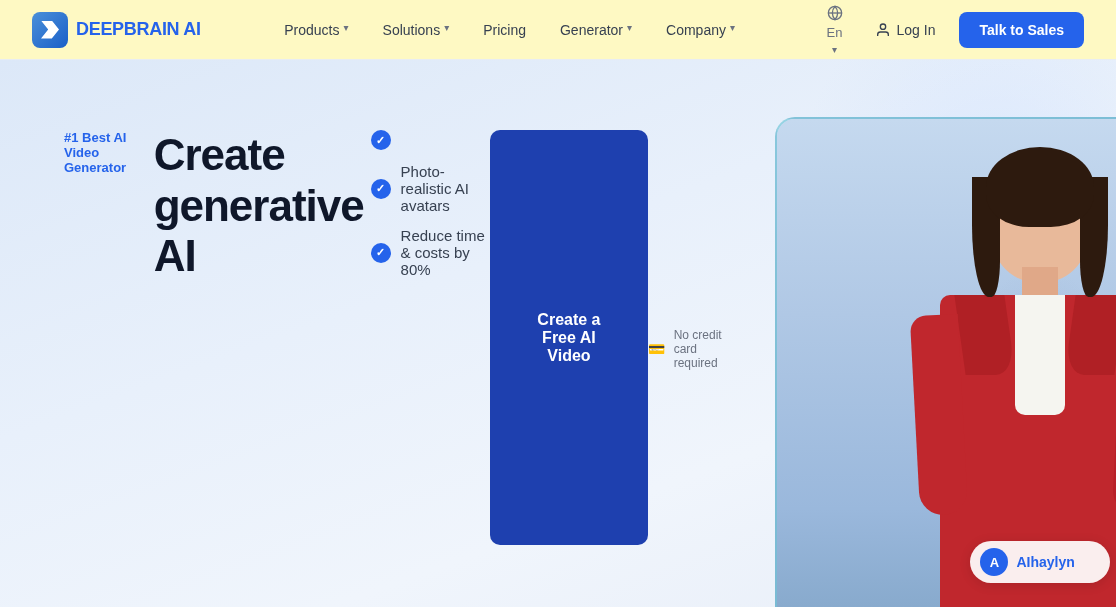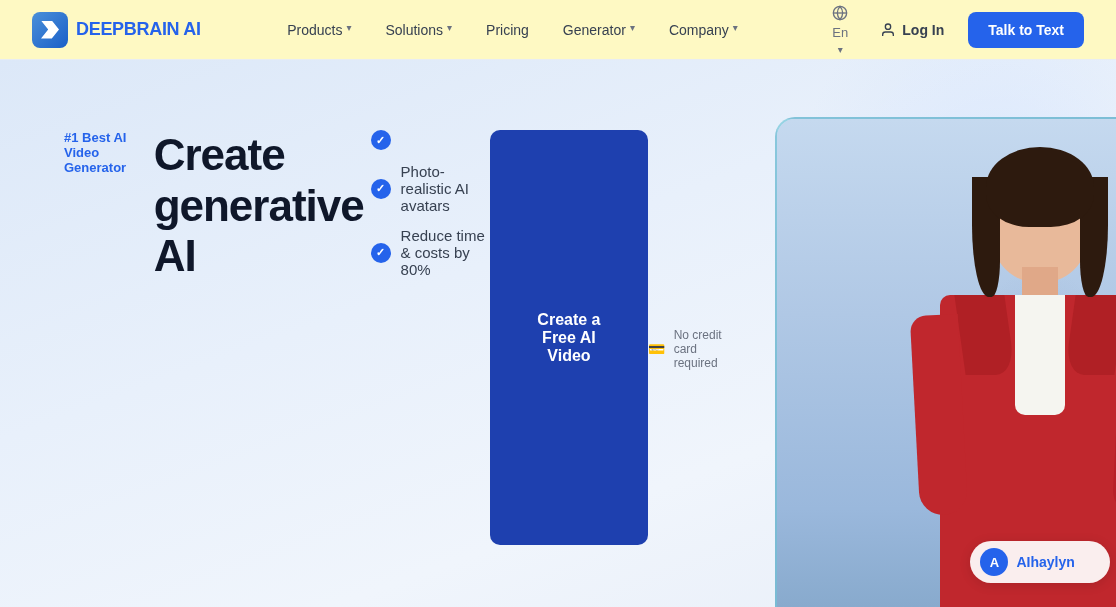--- a/index.html
+++ b/index.html
@@ -40,21 +40,21 @@
     }
     .chevron { font-size: 10px; color: #6b7280; }
 
     .nav-right { display: flex; align-items: center; gap: 10px; }
     .nav-lang {
       display: flex; align-items: center; gap: 4px;
       font-size: 13px; color: #6b7280; cursor: pointer; padding: 4px 8px; flex-direction: column;
     }
     .nav-login {
       display: flex; align-items: flex-start; gap: 6px;
-      font-size: 14px; font-weight: 700; color: #374151;
+      font-size: 14px; font-weight: 400; color: #374151;
       padding: 6px 14px; border-radius: 6px; cursor: pointer;
     }
     .btn-talk {
       background: #2563eb; color: #fff;
       border: none; border-radius: 8px;
       padding: 10px 20px; font-size: 14px; font-weight: 600;
       cursor: pointer; transition: background 0.15s;
     }
 
     
@@ -309,21 +309,21 @@
       <span>En</span>
       <span class="chevron">▾</span>
     </div>
     <div class="nav-login">
       <svg width="16" height="16" viewBox="0 0 24 24" fill="none" stroke="#374151" stroke-width="2">
         <path d="M20 21v-2a4 4 0 0 0-4-4H8a4 4 0 0 0-4 4v2"></path>
           <circle cx="12" cy="7" r="4"></circle>
       </svg>
       <span>Log In</span>
     </div>
-    <button class="btn-talk">Talk to Text</button>
+    <button class="btn-talk">Talk to Sales</button>
   </div>
 </nav>
 
 <section class="hero">
   <div class="hero-left">
     <div class="badge">#1 Best AI Video Generator</div>
     <h1 class="hero-title">
       <span>Create generative AI</span><br>
     </h1>
 

